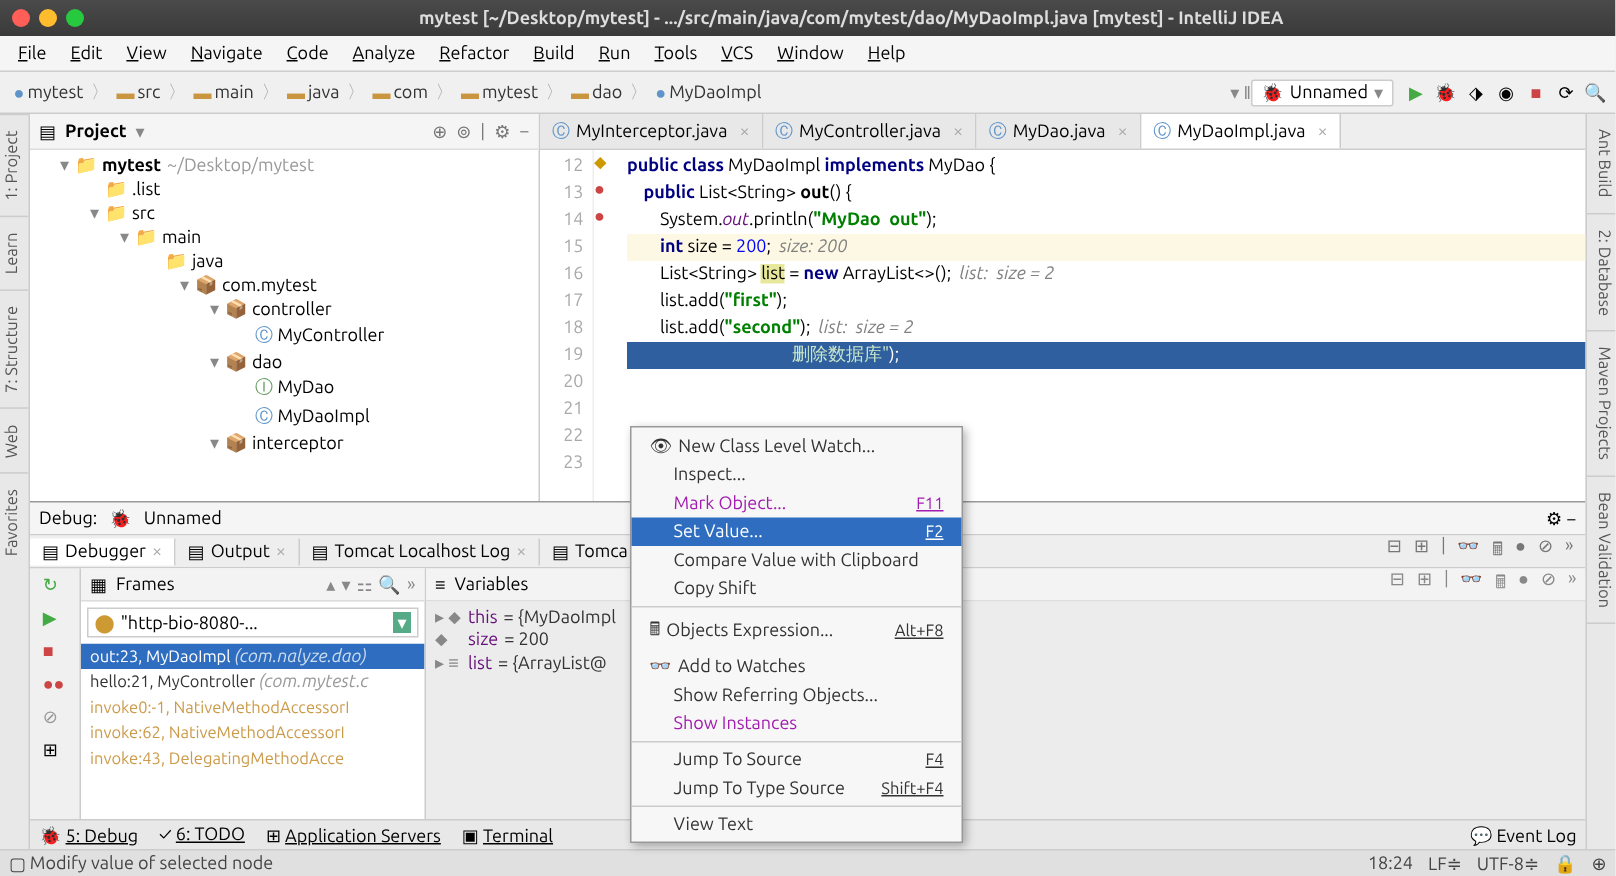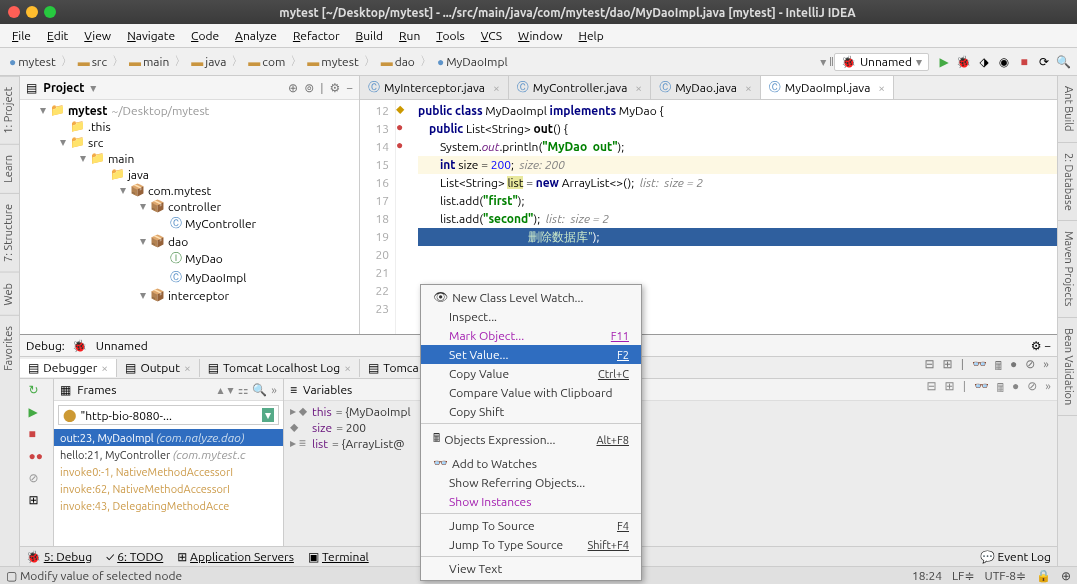--- a/index.html
+++ b/index.html
@@ -211,21 +211,21 @@
         <div class="tree" id="tree">
             <div class="tree-node" style="padding-left: 20px;">
               <span class="tw">▾</span>
               <span style="color:#c9953f">📁</span>
               <span class="lbl" style="font-weight:bold">mytest</span>
               <span class="path">~/Desktop/mytest</span>
             </div>
             <div class="tree-node" style="padding-left: 40px;">
               <span class="tw"></span>
               <span style="color:#c9953f">📁</span>
-              <span class="lbl" style="">.this</span>
+              <span class="lbl" style="">.list</span>
             </div>
             <div class="tree-node" style="padding-left: 40px;">
               <span class="tw">▾</span>
               <span style="color:#c9953f">📁</span>
               <span class="lbl" style="">src</span>
             </div>
             <div class="tree-node" style="padding-left: 60px;">
               <span class="tw">▾</span>
               <span style="color:#c9953f">📁</span>
               <span class="lbl" style="">main</span>
@@ -483,25 +483,20 @@
       <span>Mark Object...</span>
       <span class="sc">F11</span>
     </div>
     <div class="ctx-item sel">
       <span style="width:16px"></span>
       <span>Set Value...</span>
       <span class="sc">F2</span>
     </div>
     <div class="ctx-item">
       <span style="width:16px"></span>
-      <span>Copy Value</span>
-      <span class="sc">Ctrl+C</span>
-    </div>
-    <div class="ctx-item">
-      <span style="width:16px"></span>
       <span>Compare Value with Clipboard</span>
     </div>
     <div class="ctx-item">
       <span style="width:16px"></span>
       <span>Copy Shift</span>
     </div>
     <div class="ctx-sep"></div>
     <div class="ctx-item">
       <span style="margin-right:4px">🖩</span>
       <span>Objects Expression...</span>

